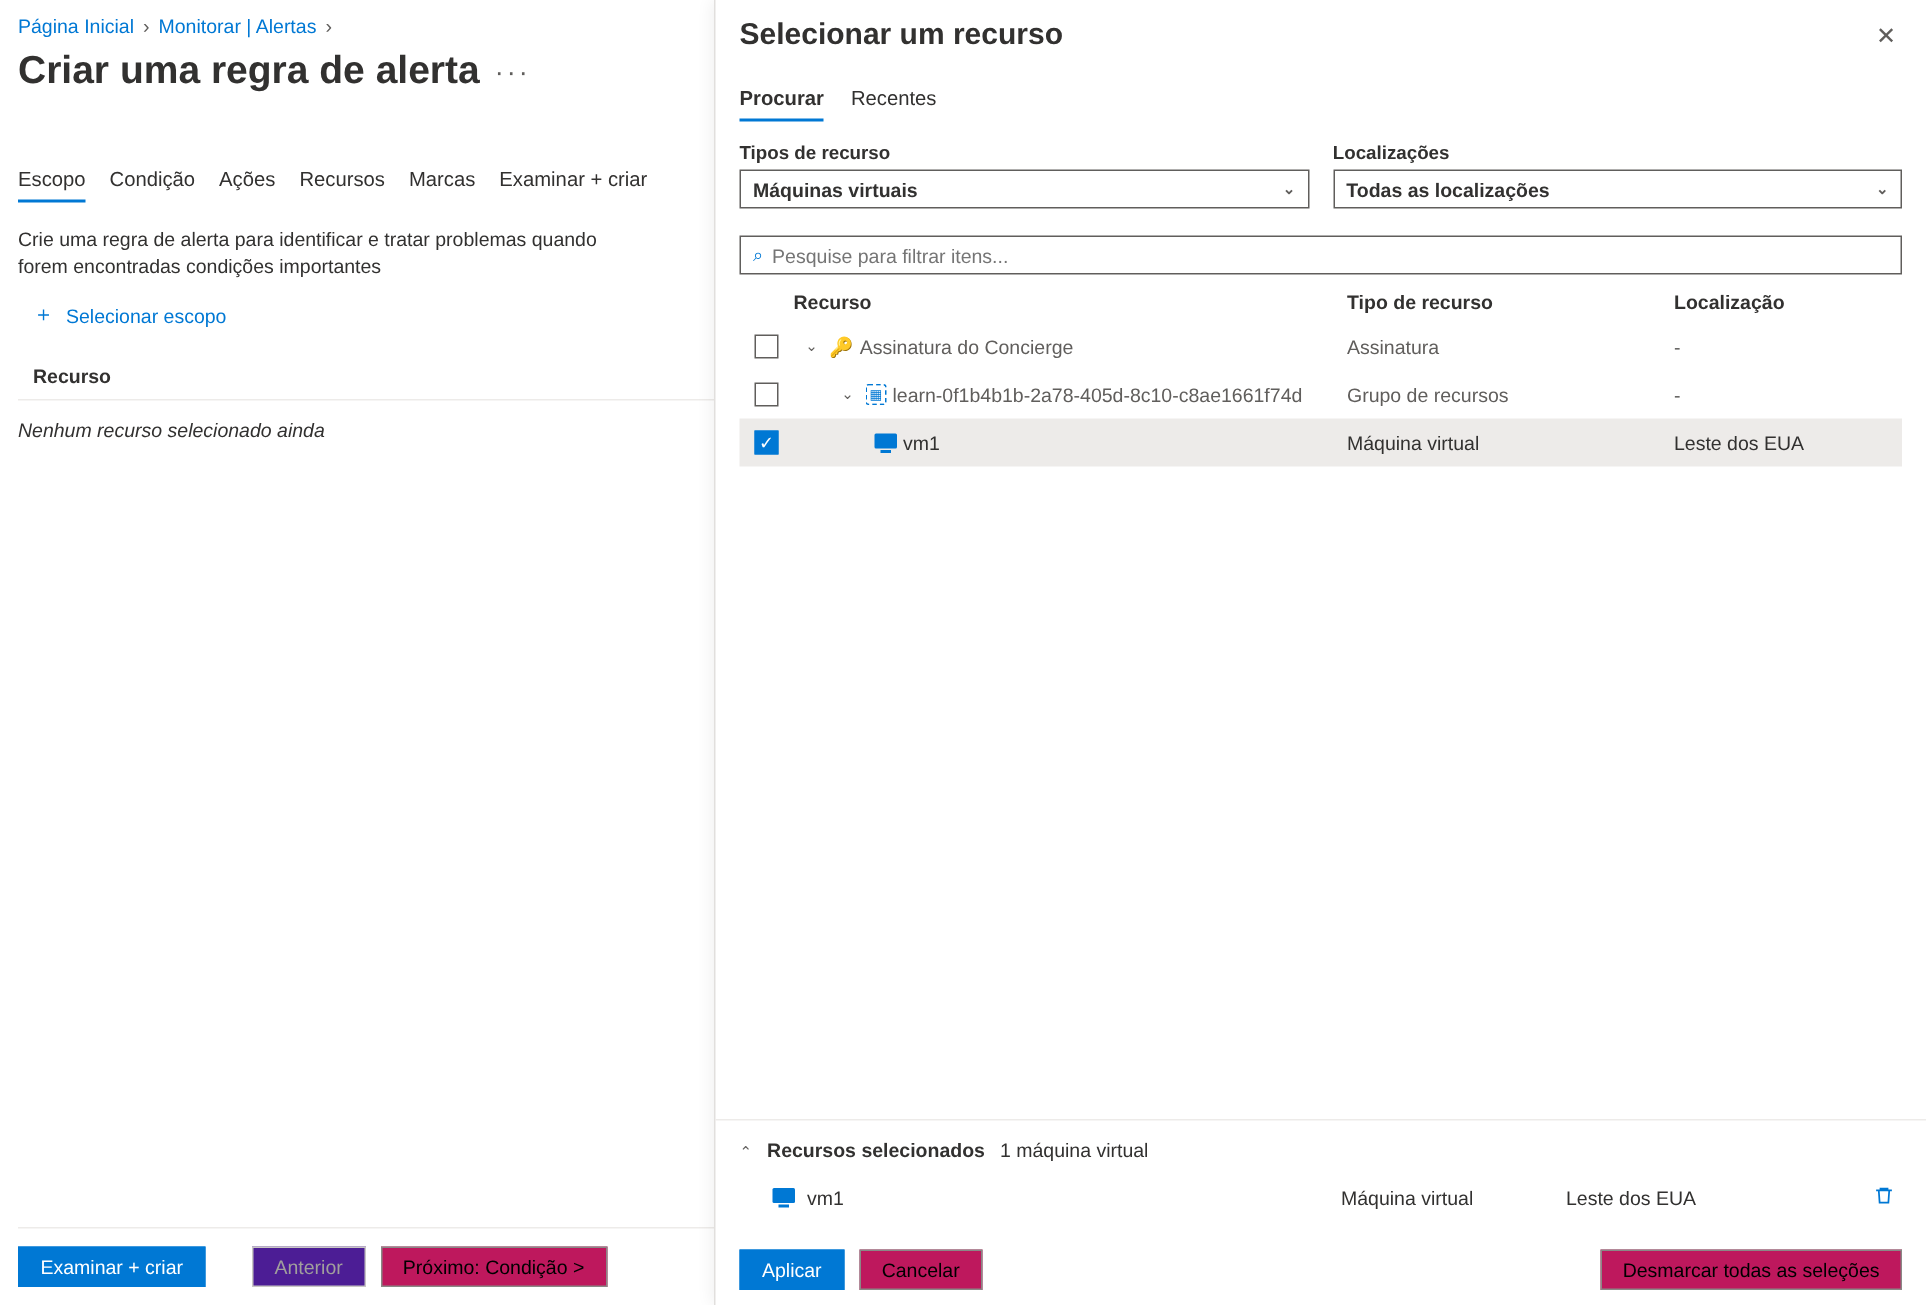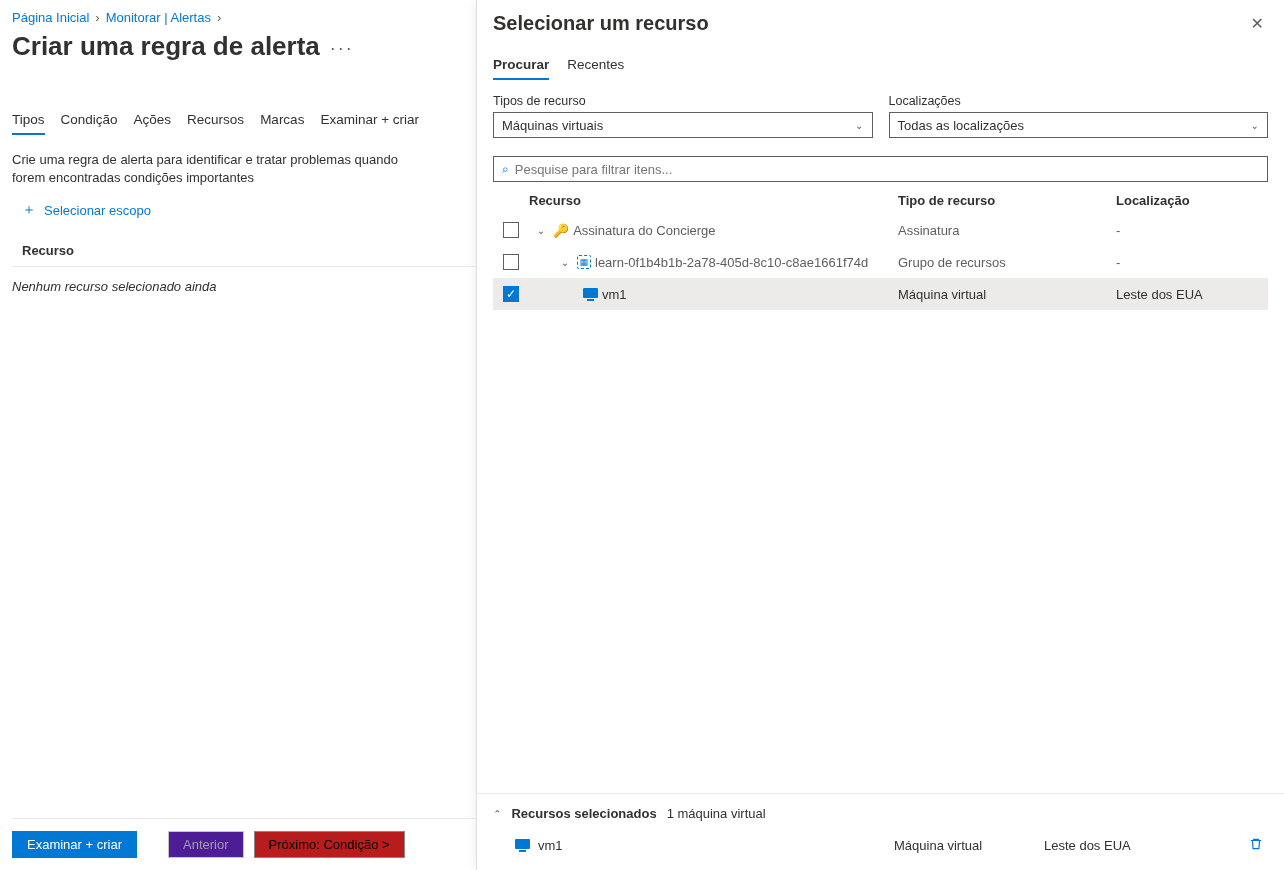--- a/index.html
+++ b/index.html
@@ -108,21 +108,21 @@
       margin-top: auto;
       border-top: 1px solid #edebe9;
       padding: 12px 0;
       display: flex;
       gap: 10px;
     }
     .btn {
       padding: 5px 14px;
       font-size: 13px;
       border: 1px solid #8a8886;
-      background: #b91c1c;
+      background: #be185d;
       cursor: pointer;
     }
     .btn-primary {
       background: #0078d4;
       border-color: #0078d4;
       color: #fff;
     }
     .btn-disabled {
       background: #4c1d95;
       border-color: #c8c6c4;
@@ -174,20 +174,21 @@
     }
     .filters-row {
       display: flex;
       gap: 16px;
       padding: 14px 16px 0 16px;
     }
     .filter {
       display: flex;
       flex-direction: column;
       flex: 1;
+      font-weight: bold;
     }
     .filter label {
       font-size: 12.5px;
       color: #323130;
       margin-bottom: 4px;
     }
     .select {
       border: 1px solid #605e5c;
       padding: 4px 8px;
       font-size: 13px;
@@ -358,21 +359,21 @@
     <a class="link">Monitorar | Alertas</a>
     <span class="sep">›</span>
   </div>
 
   <div class="page-title-row">
     <div class="page-title">Criar uma regra de alerta</div>
     <div class="more-dots">···</div>
   </div>
 
   <div class="tabs">
-    <div class="tab active">Tipos</div>
+    <div class="tab active">Escopo</div>
     <div class="tab">Condição</div>
     <div class="tab">Ações</div>
     <div class="tab">Recursos</div>
     <div class="tab">Marcas</div>
     <div class="tab">Examinar + criar</div>
   </div>
 
   <div class="description">Crie uma regra de alerta para identificar e tratar problemas quando forem encontradas condições importantes</div>
 
   <div class="select-scope">
@@ -486,13 +487,19 @@
       <div class="type">Máquina virtual</div>
       <div class="loc">Leste dos EUA</div>
       <div class="del trash-icon">
         <svg viewBox="0 0 24 24" fill="none" stroke="#0078d4" stroke-width="2">
             <path d="M3 6h18M8 6V4h8v2M6 6l1 14h10l1-14"></path>
           </svg>
       </div>
     </div>
   </div>
 
+  <div class="blade-footer">
+    <button class="btn btn-primary">Aplicar</button>
+    <button class="btn">Cancelar</button>
+    <div class="spacer"></div>
+    <button class="btn">Desmarcar todas as seleções</button>
+  </div>
 </div>
 
 </body></html>

